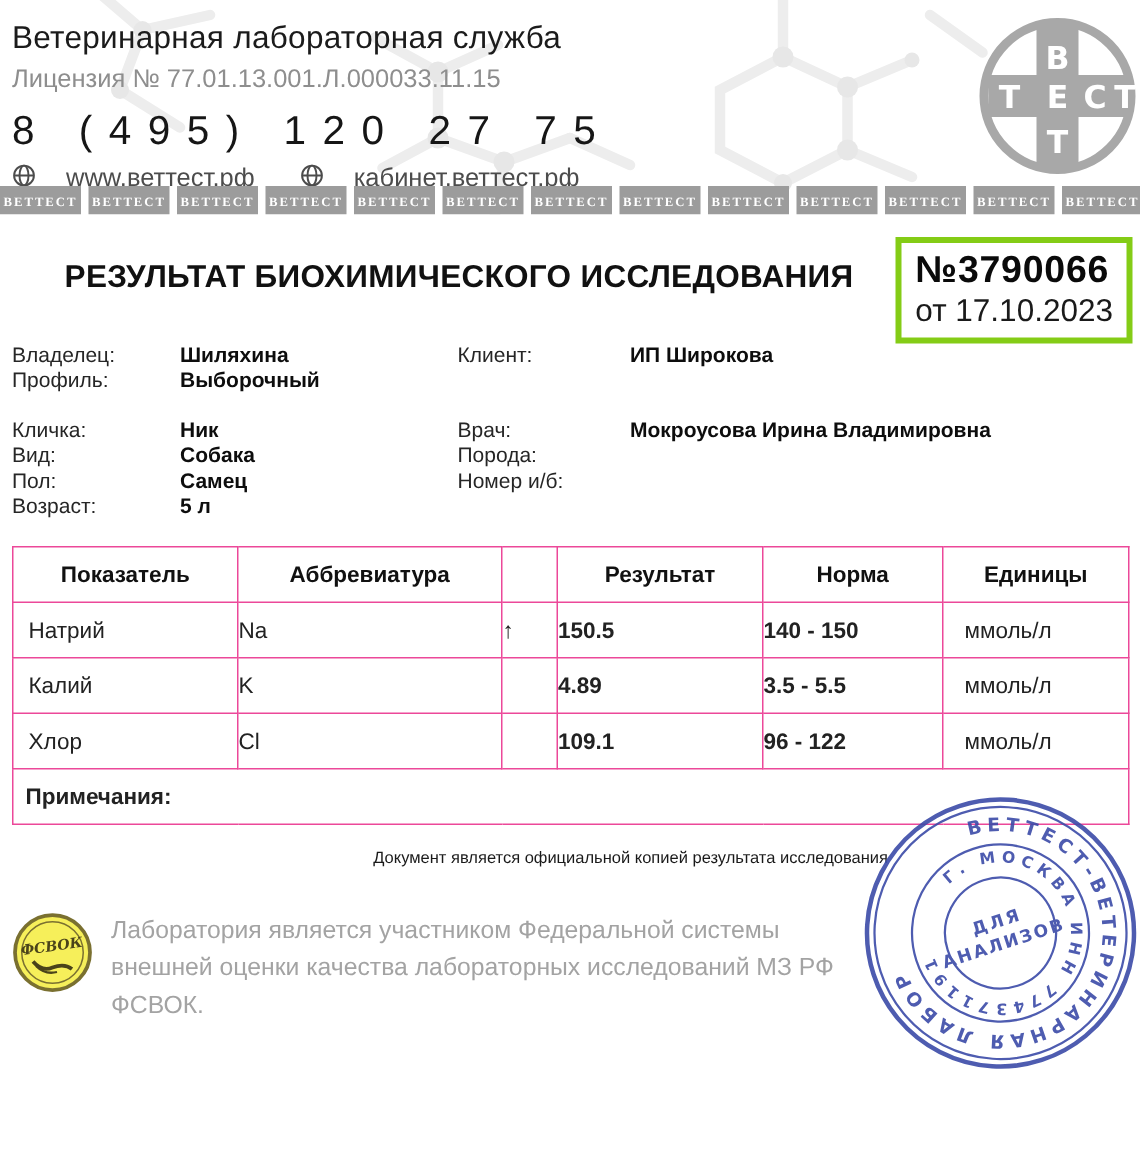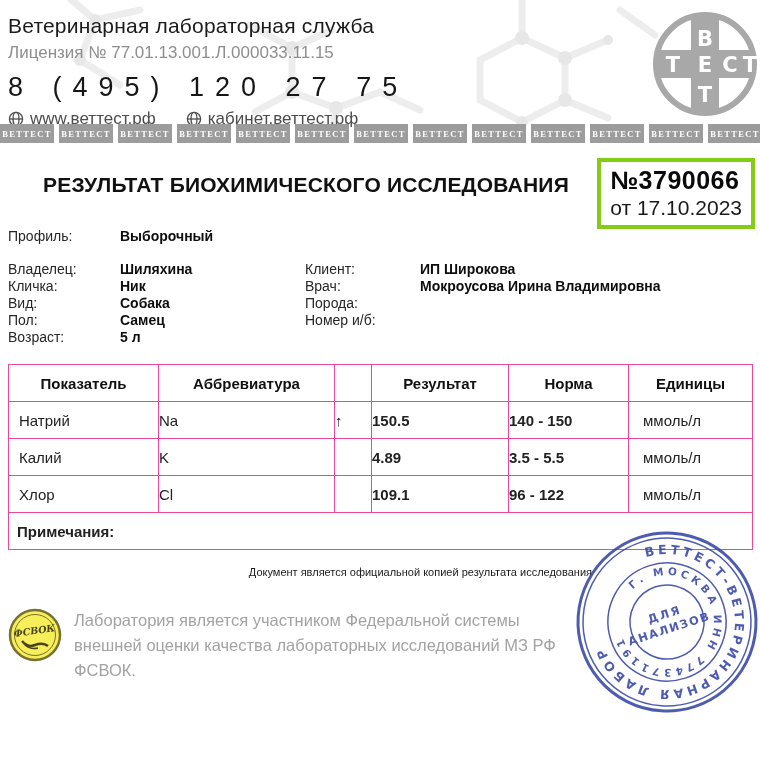--- a/index.html
+++ b/index.html
@@ -9,21 +9,21 @@
     background:#fff; font-family:"Liberation Sans", sans-serif; color:#1c1c1c;
   }
   
   .header { position:relative; height:143px; }
   .molecules { position:absolute; left:0; top:0; z-index:0; }
   .header-left { position:absolute; left:8px; top:14px; z-index:1; }
   .org-name { font-size:21px; color:#1b1b1b; letter-spacing:.2px; }
   .license { font-size:17px; color:#8e8e8e; margin-top:5px; }
   .phone { font-size:27px; color:#161616; letter-spacing:11px; margin-top:9px; white-space:nowrap; }
   .sites { display:flex; gap:30px; margin-top:6px; font-size:17px; color:#4c4c4c; align-items:center; }
-  .site { display:flex; align-items:center; gap:6px; }
+  .site { display:flex; align-items:flex-start; gap:20px; }
   .logo { position:absolute; right:2px; top:6px; z-index:1; }
   .ribbon { position:absolute; left:0; right:0; bottom:0; height:19px; display:flex; gap:5px; overflow:hidden; z-index:1;font-family:Liberation Serif, serif; }
   .ribbon span {
     flex:0 0 54px; background:#9c9c9c; color:#fff; font-size:8.5px; font-weight:bold;
     letter-spacing:1.3px; display:flex; align-items:center; justify-content:center;
   }
   
   .report-head { position:relative; height:85px; }
   .report-title {
     position:absolute; left:0; top:30px; width:612px; text-align:center;
@@ -155,29 +155,29 @@
 
   <div class="report-head">
     <div class="report-title">РЕЗУЛЬТАТ БИОХИМИЧЕСКОГО ИССЛЕДОВАНИЯ</div>
     <div class="numbox">
       <div class="num">№3790066</div>
       <div class="date">от 17.10.2023</div>
     </div>
   </div>
 
   <div class="info">
-    <div class="info-row profile-row">
-      <span class="l1">Профиль:</span>
-      <span class="v1">Выборочный</span>
-    </div>
     <div class="info-row">
       <span class="l1">Владелец:</span>
       <span class="v1">Шиляхина</span>
       <span class="l2">Клиент:</span>
       <span class="v2">ИП Широкова</span>
+    </div>
+    <div class="info-row profile-row">
+      <span class="l1">Профиль:</span>
+      <span class="v1">Выборочный</span>
     </div>
     <div class="info-row">
       <span class="l1">Кличка:</span>
       <span class="v1">Ник</span>
       <span class="l2">Врач:</span>
       <span class="v2">Мокроусова Ирина Владимировна</span>
     </div>
     <div class="info-row">
       <span class="l1">Вид:</span>
       <span class="v1">Собака</span>

